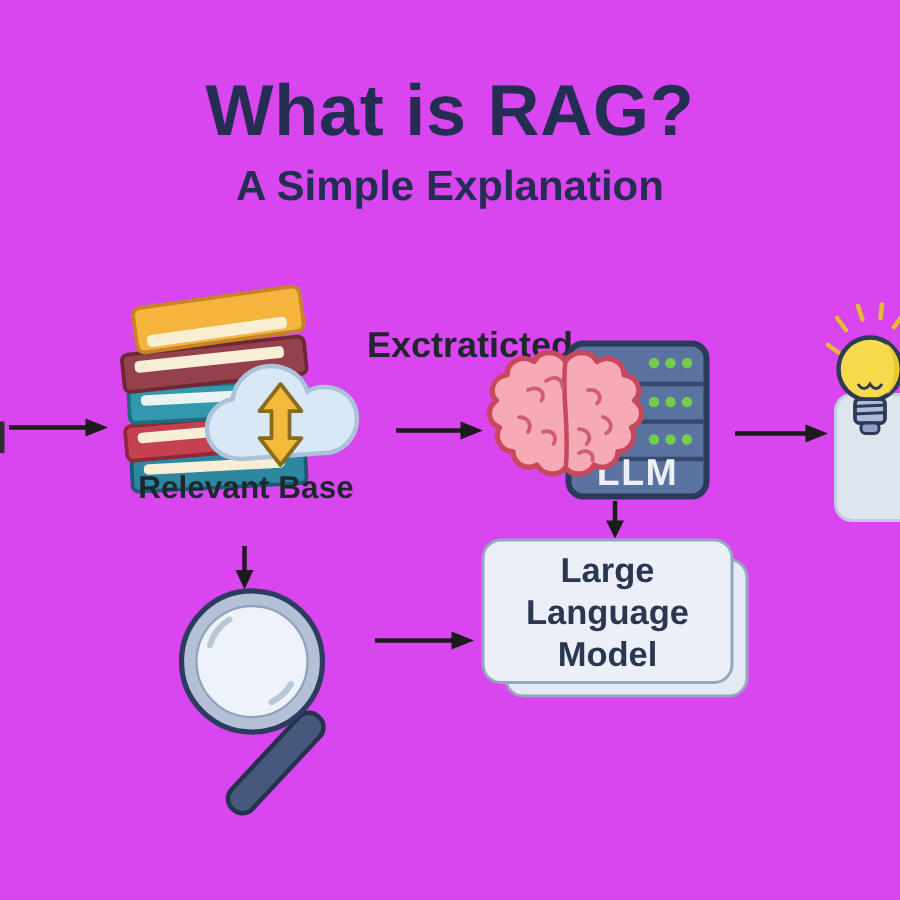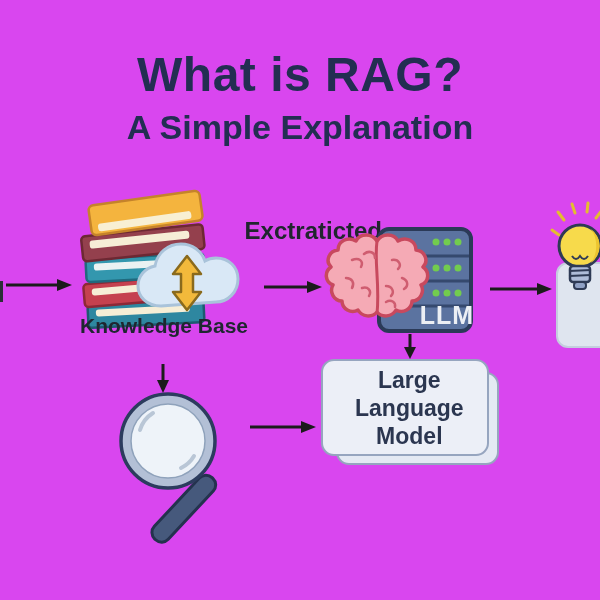--- a/index.html
+++ b/index.html
@@ -1,32 +1,32 @@
 <!DOCTYPE html>
 <html><head>
 <meta charset="utf-8">
 <style>
   html,body{margin:0;padding:0;background:#ffffff;}
   #stage{position:relative;width:600px;height:600px;overflow:hidden;background:#d946ef;
          font-family:"Liberation Sans", sans-serif;}
   .abs{position:absolute;}
   .title{left:0;top:47px;width:600px;text-align:center;font-size:48px;font-weight:700;
          color:#232e52;letter-spacing:.5px;}
-  .subtitle{left:0;top:108px;width:600px;text-align:center;font-size:34px;font-weight:700;
+  .subtitle{left:0;top:108px;width:600px;text-align:center;font-size:28px;font-weight:700;
          color:#232e52;}
   .extracted{left:198px;top:217px;width:184px;text-align:right;font-size:24px;font-weight:700;
          color:#20262e;}
   .kb-block{left:28px;top:313px;width:272px;text-align:center;font-size:21px;font-weight:700;
          color:#1f2630;line-height:26px;}
-  .llm-overlay{left:376px;top:301px;width:98px;text-align:right;font-size:25px;font-weight:700;
+  .llm-overlay{left:376px;top:301px;width:98px;text-align:center;font-size:25px;font-weight:700;
          color:#eceff4;letter-spacing:1px;}
   .card{border-radius:13px;background:#eceff7;border:2px solid #96a5bf;box-sizing:border-box;}
   .llm-card-back{left:336px;top:372px;width:163px;height:93px;background:#e4e9f3;}
   .llm-card-front{left:321px;top:359px;width:168px;height:97px;display:flex;align-items:center;
-         justify-content:flex-start;text-align:center;font-size:23px;font-weight:700;color:#2b3650;
+         justify-content:center;text-align:center;font-size:23px;font-weight:700;color:#2b3650;
          line-height:28px;padding:0 32px;}
   .bulb-card{left:556px;top:262px;width:58px;height:82px;background:#dfe5ef;border:2px solid #c4cdde;
          border-radius:12px;}
   .edge-stub{left:0;top:281px;width:3px;height:21px;background:#2a2f36;}
   svg{display:block;}
 </style>
 </head>
 <body>
 
 <div id="stage">
@@ -66,21 +66,21 @@
 
   <svg class="abs" style="left:130px;top:230px;" width="122" height="92" viewBox="0 0 122 92">
     <path d="M31,76 C17,76 8,67 8,56 C8,46 15,38 25,36 C27,23 38,14 51,14 C62,14 72,21 75,31
              C78,29 82,28 86,28 C99,28 108,37 108,49 C108,62 98,72 86,72 L31,76 Z" fill="#d9e8f6" stroke="#a9c3da" stroke-width="3"></path>
     <polygon points="57,26 71,44 63,44 63,62 71,62 57,80 43,62 51,62 51,44 43,44" fill="#f2b93b" stroke="#8a6a1c" stroke-width="2.5" stroke-linejoin="round"></polygon>
   </svg>
 
   <div class="abs extracted">Exctraticted</div>
 
   <div class="abs kb-block">
-    <div>Knowledge Base</div>
+    <div>Relevant Base</div>
   </div>
 
   <svg class="abs" style="left:262px;top:279px;" width="62" height="16">
     <line x1="2" y1="8" x2="46" y2="8" stroke="#1b1b1b" stroke-width="3"></line>
     <polygon points="45,2 60,8 45,14" fill="#1b1b1b"></polygon>
   </svg>
 
   <svg class="abs" style="left:376px;top:226px;" width="98" height="108" viewBox="0 0 98 108">
     <rect x="3" y="3" width="92" height="102" rx="10" fill="#5b73a0" stroke="#2b3a58" stroke-width="4"></rect>
     <line x1="5" y1="30" x2="93" y2="30" stroke="#35496e" stroke-width="3"></line>

